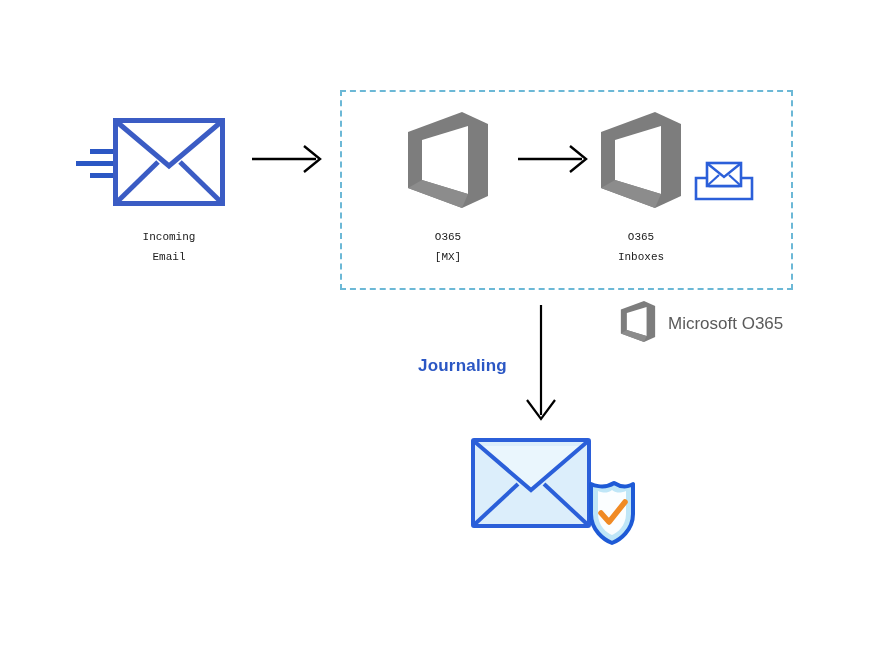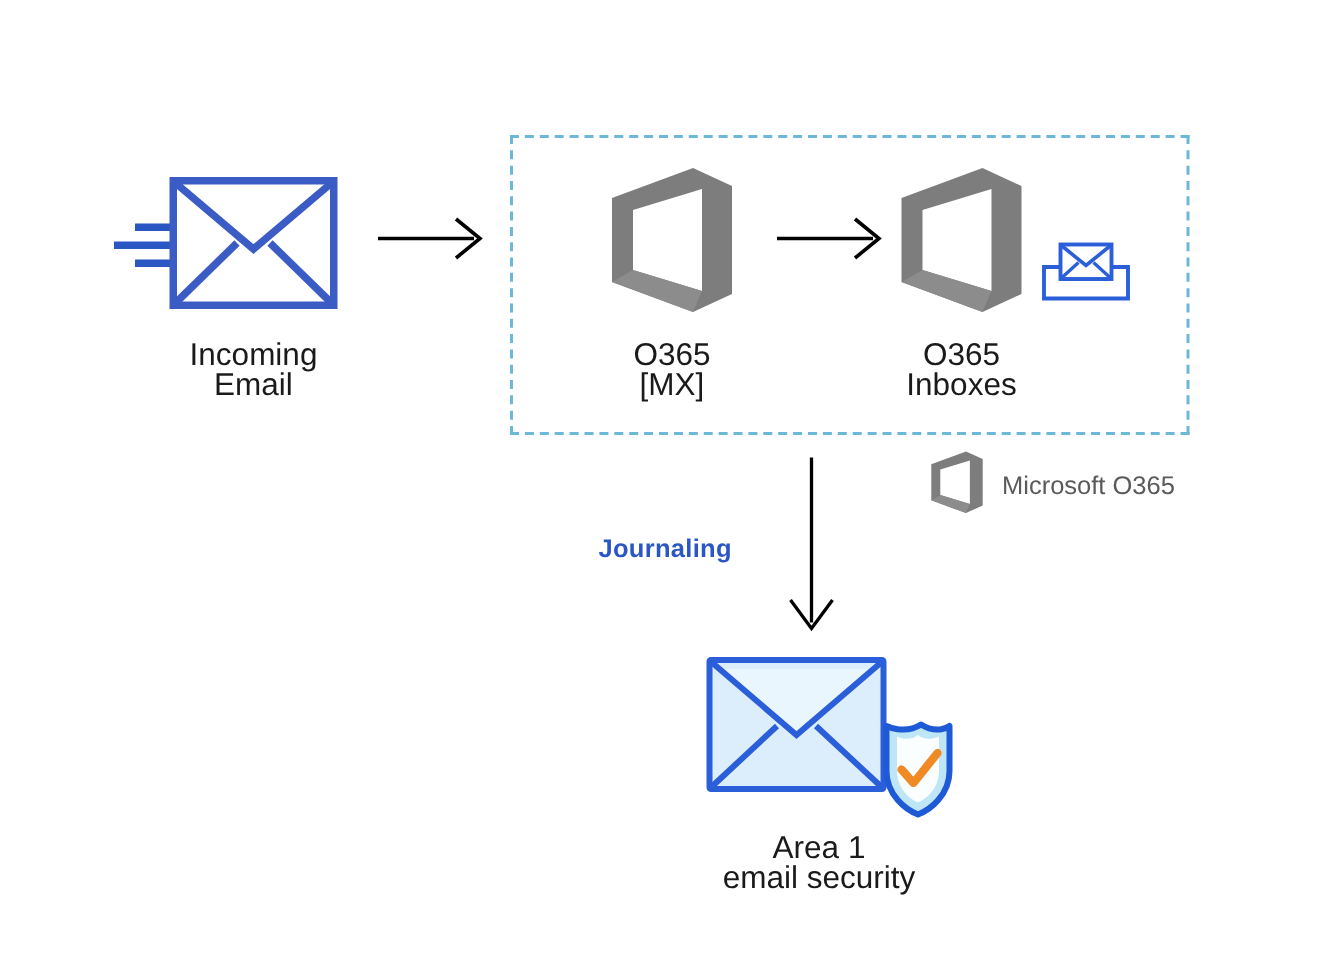--- a/index.html
+++ b/index.html
@@ -26,25 +26,25 @@
     width: 453px;
     height: 200px;
     border: 2px dashed #6cb8d6;
     box-sizing: border-box;
     background: transparent;
   }
 
   
   .label {
     color: #1a1a1a;
-    font-size: 21px;
+    font-size: 11px;
     line-height: 20px;
     text-align: center;
     white-space: pre-line;
-    font-family: Liberation Sans, sans-serif;
+    font-family: Liberation Mono, monospace;
   }
   .label-journaling {
     color: #2b57c4;
     font-size: 17px;
     font-weight: bold;
     letter-spacing: 0.2px;
     font-family: "Liberation Sans", sans-serif;
   }
   .legend-label {
     color: #5a5a5a;
@@ -142,21 +142,21 @@
   </div>
   <div class="abs legend-label" style="left:668px; top:314px;">Microsoft O365</div>
 
   <div class="abs" style="left:522px; top:305px;">
     <svg width="40" height="118" viewBox="0 0 40 118">
       <line x1="19" y1="0" x2="19" y2="110" stroke="#000000" stroke-width="2.2"></line>
       <path d="M5 95 L19 114 L33 95" fill="none" stroke="#000000" stroke-width="2.2" stroke-linecap="butt" stroke-linejoin="miter"></path>
     </svg>
   </div>
 
-  <div class="abs label-journaling" style="left:399px; top:356px;text-align:right;">Journaling</div>
+  <div class="abs label-journaling" style="left:418px; top:356px;text-align:right;">Journaling</div>
 
   <div class="abs" style="left:470px; top:436px;">
     <svg width="165" height="110" viewBox="0 0 165 110">
 
       <rect x="3" y="4" width="116" height="86" rx="1" fill="#dceefb" stroke="#2b5fd9" stroke-width="4"></rect>
 
       <path d="M10 10 L61 53 L112 10 Z" fill="#eaf6fd"></path>
 
       <path d="M5 6 L61 54 L117 6" fill="none" stroke="#2b5fd9" stroke-width="4" stroke-linejoin="miter"></path>
 
@@ -174,16 +174,14 @@
                C128 55 136 59 142 54
                C148 59 156 55 156 55
                L156 78
                C156 90 147 97 142 99
                C137 97 128 90 128 78 Z" fill="#fbfeff" stroke="none"></path>
 
       <path d="M131 77 L139 86 L155 66" fill="none" stroke="#f08a24" stroke-width="5.5" stroke-linecap="round" stroke-linejoin="round"></path>
     </svg>
   </div>
 
-  <div class="abs label" style="left:460px; top:556px; width:172px;">Area 1
-email security</div>
 
 </div>
 
 </body></html>

